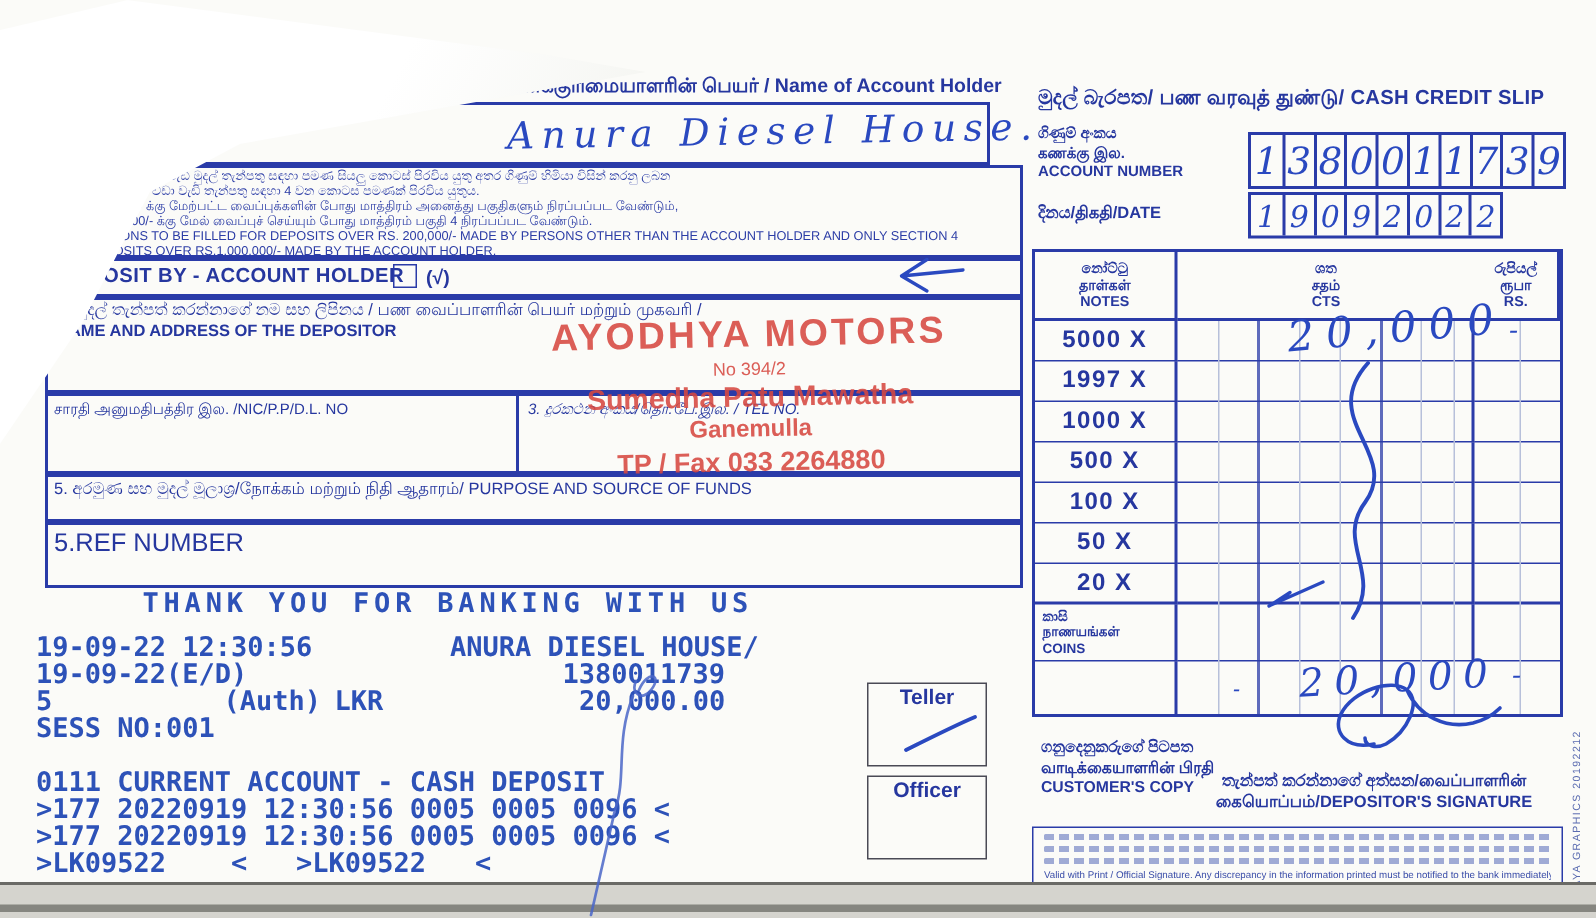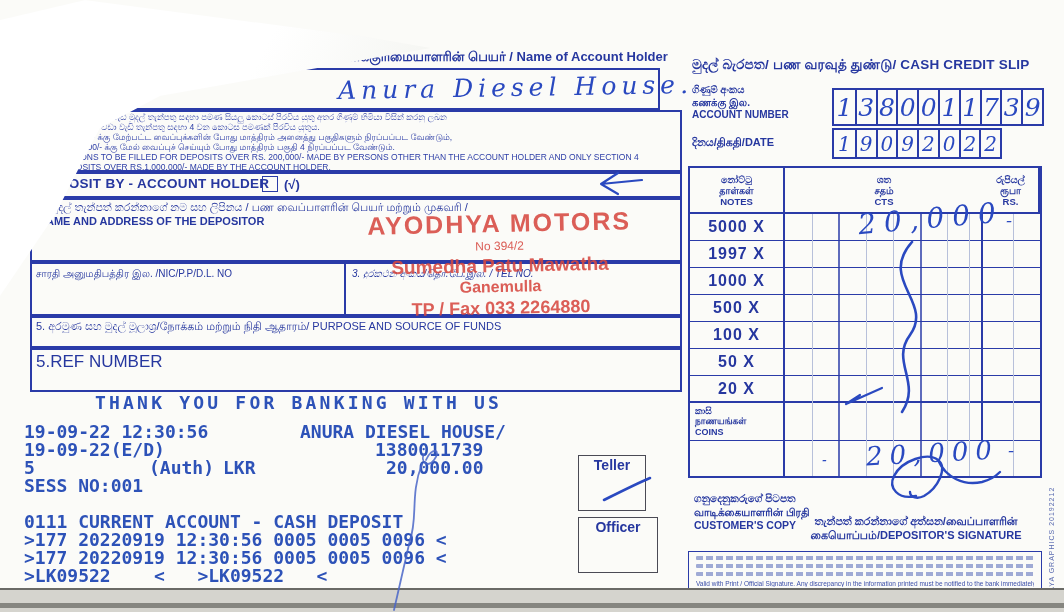--- a/index.html
+++ b/index.html
@@ -102,21 +102,21 @@
 <div class="dm" style="left:24px;top:457px;">5</div>
 <div class="dm" style="left:117px;top:457px;margin-left:32px;">(Auth)</div>
 <div class="dm" style="left:223px;top:457px;">LKR</div>
 <div class="dm" style="left:386px;top:457px;">20,000.00</div>
 <div class="dm" style="left:24px;top:475px;">SESS NO:001</div>
 <div class="dm" style="left:24px;top:511px;">0111 CURRENT ACCOUNT - CASH DEPOSIT</div>
 <div class="dm" style="left:24px;top:529px;">&gt;177 20220919 12:30:56 0005 0005 0096 &lt;</div>
 <div class="dm" style="left:24px;top:547px;">&gt;177 20220919 12:30:56 0005 0005 0096 &lt;</div>
 <div class="dm" style="left:24px;top:565px;">&gt;LK09522    &lt;   &gt;LK09522   &lt;</div>
 
-<div class="abs" style="left:578px;top:455px;width:68px;height:56px;border:1.5px solid #4a4a55;box-sizing:border-box;text-align:center;">
+<div class="abs" style="left:578px;top:455px;width:80px;height:56px;border:1.5px solid #4a4a55;box-sizing:border-box;text-align:center;">
   <span style="font-size:14px;font-weight:bold;color:#26379f;">Teller</span>
 </div>
 <svg class="abs" style="left:592px;top:474px;z-index:2;" width="62" height="30" viewBox="0 0 62 30">
   <path d="M58 4 C46 9, 28 18, 12 26 M12 26 L20 22" fill="none" stroke="#2a49c0" stroke-width="2.6" stroke-linecap="round"></path>
 </svg>
 <div class="abs" style="left:578px;top:517px;width:80px;height:56px;border:1.5px solid #4a4a55;box-sizing:border-box;text-align:center;">
   <span style="font-size:14px;font-weight:bold;color:#26379f;">Officer</span>
 </div>
 
 <div class="abs" style="left:692px;top:57px;font-size:13.5px;font-weight:bold;letter-spacing:.2px;">මුදල් බැරපත/ பண வரவுத் துண்டு/ CASH CREDIT SLIP</div>

